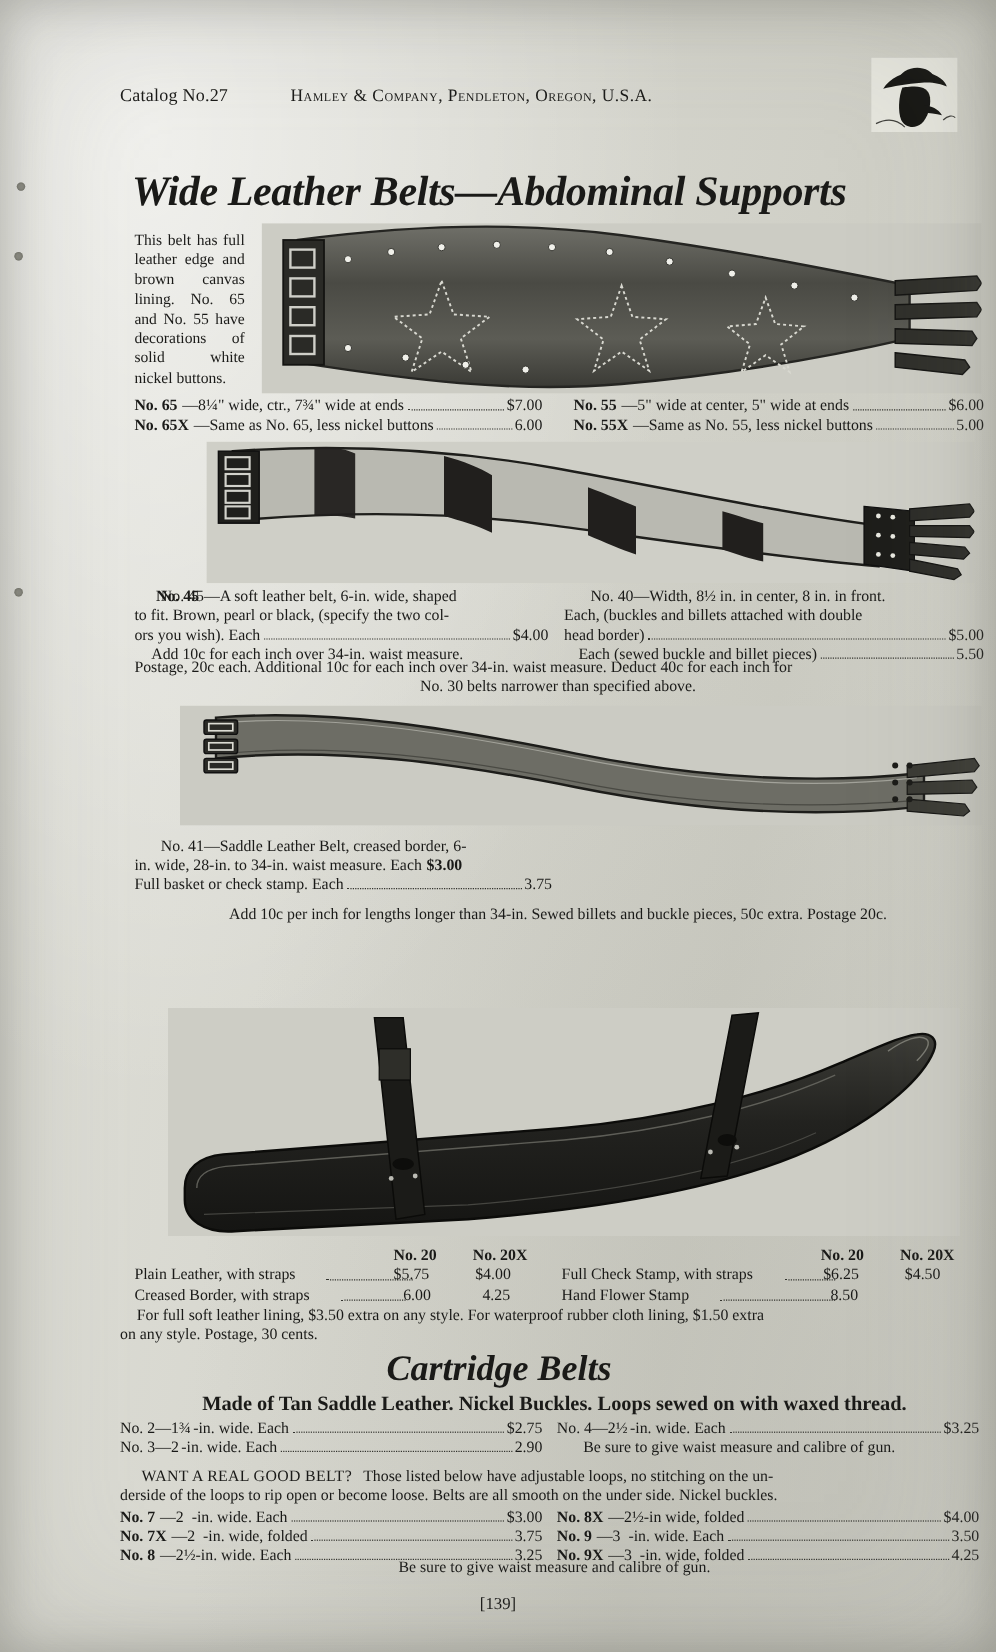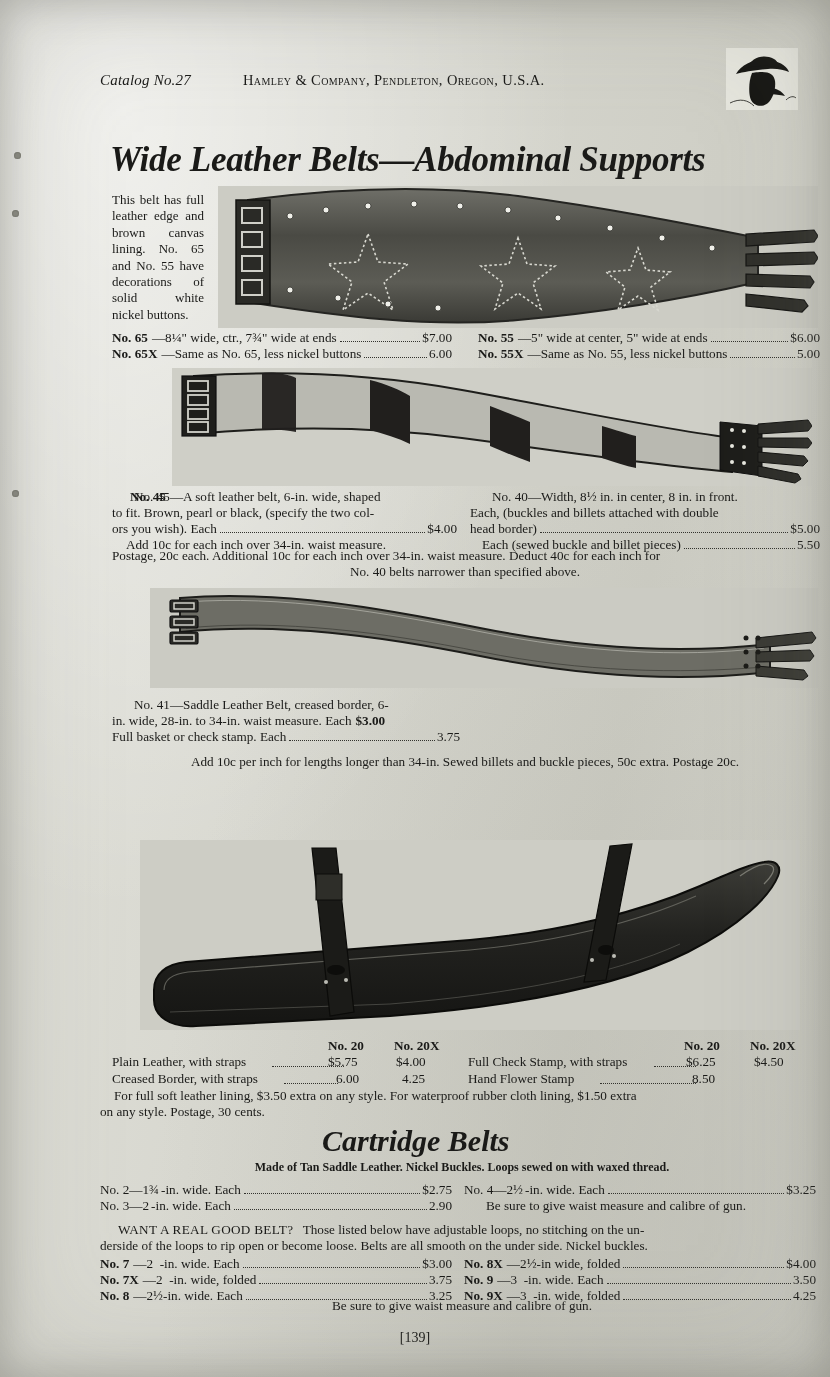--- a/index.html
+++ b/index.html
@@ -46,21 +46,20 @@
   }
 
   
   .header {
     position: absolute;
     left: 100px; top: 72px; width: 640px;
     display: flex;
     align-items: baseline;
   }
   .catalog-no {
-    font-style: italic;
     font-size: 15px;
     letter-spacing: 0.2px;
     white-space: nowrap;
   }
   .imprint {
     font-size: 14.5px;
     margin-left: 52px;
     font-variant: small-caps;
     letter-spacing: 0.4px;
     white-space: nowrap;
@@ -325,21 +324,21 @@
       </div>
       <div class="row" style="padding-left:12px">
         <span>Each (sewed buckle and billet pieces)</span>
         <span class="lead"></span>
         <span>5.50</span>
       </div>
     </div>
 
     <div class="tx" style="left:112px; top:548px; width:706px;">
       <div>Postage, 20c each. Additional 10c for each inch over 34-in. waist measure. Deduct 40c for each inch for</div>
-      <div class="ctr">No. 40 belts narrower than specified above.</div>
+      <div class="ctr">No. 30 belts narrower than specified above.</div>
     </div>
 
     <svg class="ill belt-img3" viewBox="0 0 668 100">
       <rect x="0" y="0" width="668" height="100" fill="#cbcbc3"></rect>
       <path d="M30 10 C130 2, 230 20, 330 40 C430 60, 530 66, 620 56 L620 84 C530 94, 430 88, 330 68 C230 48, 130 34, 30 44 Z" fill="#6d6d65" stroke="#1d1d1a" stroke-width="2"></path>
       <path d="M36 14 C132 7, 232 24, 332 44 C432 64, 528 70, 614 60" fill="none" stroke="#b9b9b1" stroke-width="1" opacity="0.7"></path>
       <path d="M36 40 C132 31, 232 44, 332 64 C432 84, 528 86, 614 79" fill="none" stroke="#3a3a34" stroke-width="1" opacity="0.7"></path>
 
       <rect x="18" y="8" width="34" height="44" fill="#26262200" stroke="none"></rect>
       <g fill="#2a2a26" stroke="#111" stroke-width="1.2">
@@ -462,21 +461,21 @@
       </div>
     </div>
 
     <div class="tx" style="left:100px; top:1088px; width:720px;">
       <div style="padding-left:14px">For full soft leather lining, $3.50 extra on any style. For waterproof rubber cloth lining, $1.50 extra</div>
       <div>on any style. Postage, 30 cents.</div>
     </div>
 
     <div class="title3">Cartridge Belts</div>
 
-    <div class="tx ctr bold" style="left:112px; top:1160px; width:700px; font-size:12px;">Made of Tan Saddle Leather. Nickel Buckles. Loops sewed on with waxed thread.</div>
+    <div class="tx ctr bold" style="left:112px; top:1160px; width:700px; font-size:17px;">Made of Tan Saddle Leather. Nickel Buckles. Loops sewed on with waxed thread.</div>
 
     <div class="tx" style="left:100px; top:1182px; width:352px;">
       <div class="row">
         <span>No. 2—1¾</span>
         <span style="margin-left:2px">-in. wide. Each</span>
         <span class="lead"></span>
         <span>$2.75</span>
       </div>
       <div class="row">
         <span>No. 3—2</span>

